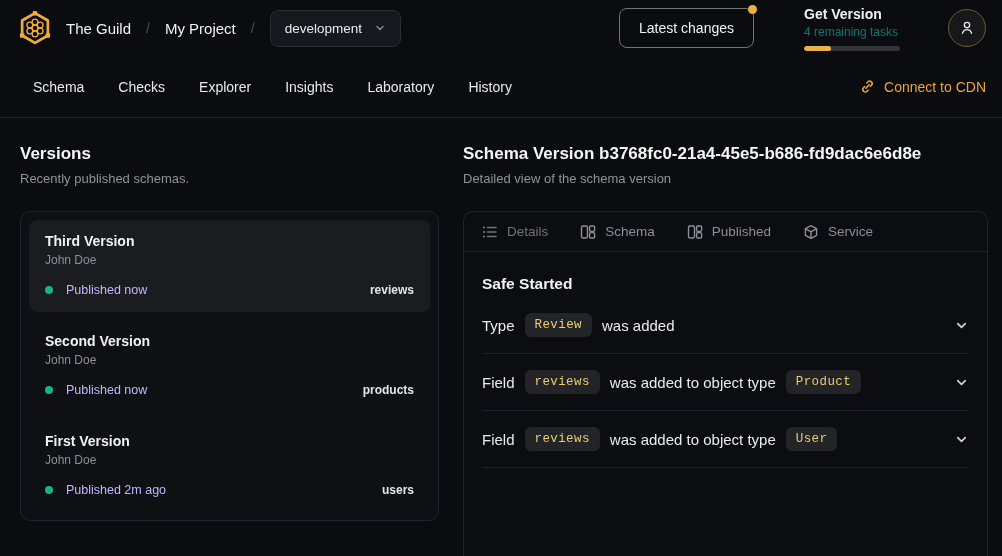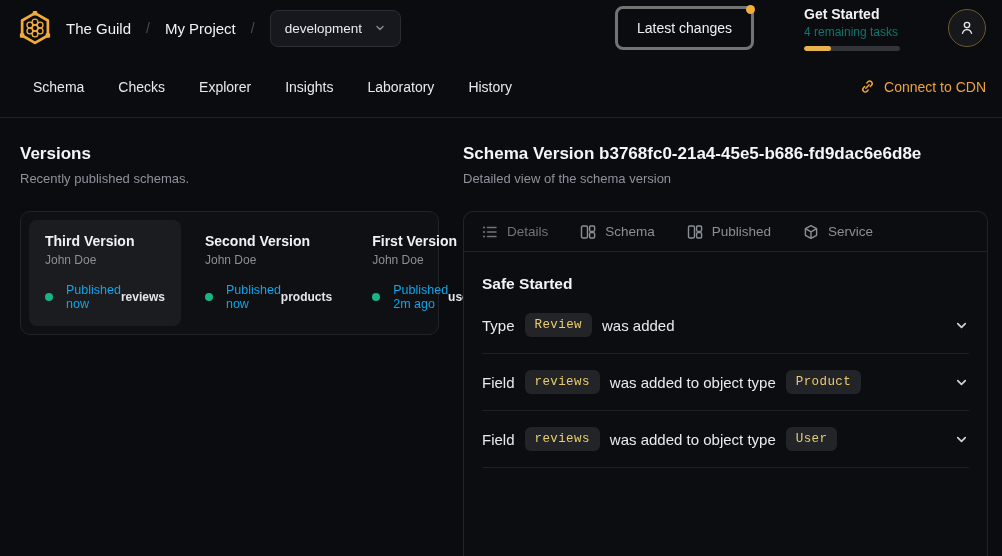--- a/index.html
+++ b/index.html
@@ -20,21 +20,21 @@
   .slash { color: #4a4e56; margin: 0 15px; font-size: 14px; }
   .target-select {
     display: flex; align-items: center; gap: 12px;
     background: #16181d; border: 1px solid #2a2d34; border-radius: 8px;
     padding: 10px 14px; font-size: 13.5px; color: #e9eaec; cursor: pointer;
   }
   .target-select .chev { color: #8b8f96; display: flex; }
   .spacer { flex: 1; }
   .latest-btn {
     position: relative; background: transparent; color: #f0f1f2;
-    border: 3px solid #737373; border-radius: 8px; padding: 11px 19px;
+    border: 1px solid #737373; border-radius: 8px; padding: 11px 19px;
     font-size: 14px; cursor: pointer;
   }
   .notif-dot {
     position: absolute; top: -4px; right: -4px; width: 9px; height: 9px;
     border-radius: 50%; background: #f0ae3c;
   }
   .get-started { margin-left: 50px; width: 96px; cursor: pointer; }
   .gs-title { font-size: 14px; font-weight: 700; color: #f2f2f3; }
   .gs-sub { font-size: 12px; color: #0f766e; margin-top: 3px; white-space: nowrap; }
   .gs-bar { margin-top: 7px; height: 5px; border-radius: 3px; background: #33353b; overflow: hidden; }
@@ -68,30 +68,30 @@
   
   .main { display: flex; gap: 24px; padding: 26px 14px 0 20px; height: 438px; }
   .col-left { width: 419px; flex: none; }
   .col-right { flex: 1; min-width: 0; display: flex; flex-direction: column; }
   h2.pane-title { font-size: 17px; font-weight: 700; color: #f4f5f6; white-space: nowrap; }
   p.pane-sub { font-size: 13px; color: #8e929a; margin-top: 7px; }
 
   
   .versions-box {
     margin-top: 25px; border: 1px solid #202329; border-radius: 10px;
-    padding: 8px; display: flex; flex-direction: row; gap: 8px;
+    padding: 8px; display: flex; flex-direction: column; gap: 8px;
     background: #0e1014;
   }
   .vcard { border-radius: 8px; padding: 13px 16px 15px; cursor: pointer; }
   .vcard.selected { background: #1b1c1f; }
   .vname { font-size: 14px; font-weight: 700; color: #f0f1f3; }
   .vauthor { font-size: 12px; color: #8b8f96; margin-top: 4px; }
   .vrow { display: flex; align-items: center; margin-top: 16px; }
   .gdot { width: 8px; height: 8px; border-radius: 50%; background: #16b583; margin-right: 13px; flex: none; }
-  .vstatus { font-size: 12.5px; color: #0ea5e9; }
+  .vstatus { font-size: 12.5px; color: #c4b5fd; }
   .vservice { margin-left: auto; font-size: 12px; font-weight: 700; color: #e3e5e8; }
 
   
   .detail-box {
     margin-top: 25px; flex: 1;
     border: 1px solid #202329; border-bottom: none;
     border-radius: 10px 10px 0 0; background: #0b0d11;
   }
   .dtabs {
     display: flex; align-items: center; gap: 32px;
@@ -147,21 +147,21 @@
           </svg>
       </span>
     </button>
   </nav>
   <div class="spacer"></div>
   <button class="latest-btn">
     <span>Latest changes</span>
     <span class="notif-dot"></span>
   </button>
   <div class="get-started">
-    <div class="gs-title">Get Started</div>
+    <div class="gs-title">Get Version</div>
     <div class="gs-sub">4 remaining tasks</div>
     <div class="gs-bar">
       <div class="gs-fill" style="width: 28%;"></div>
     </div>
   </div>
   <button class="avatar">
     <span style="display:flex">
       <svg width="20" height="20" viewBox="0 0 24 24" fill="none" stroke="#e8eaec" stroke-width="1.6" stroke-linecap="round">
         <circle cx="12" cy="8.5" r="3.2"></circle>
         <path d="M6.5 18.5c.9-3.1 2.9-4.6 5.5-4.6s4.6 1.5 5.5 4.6"></path>

